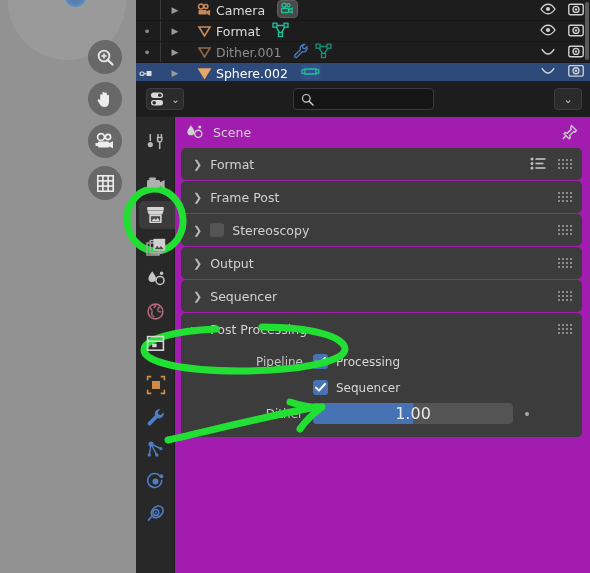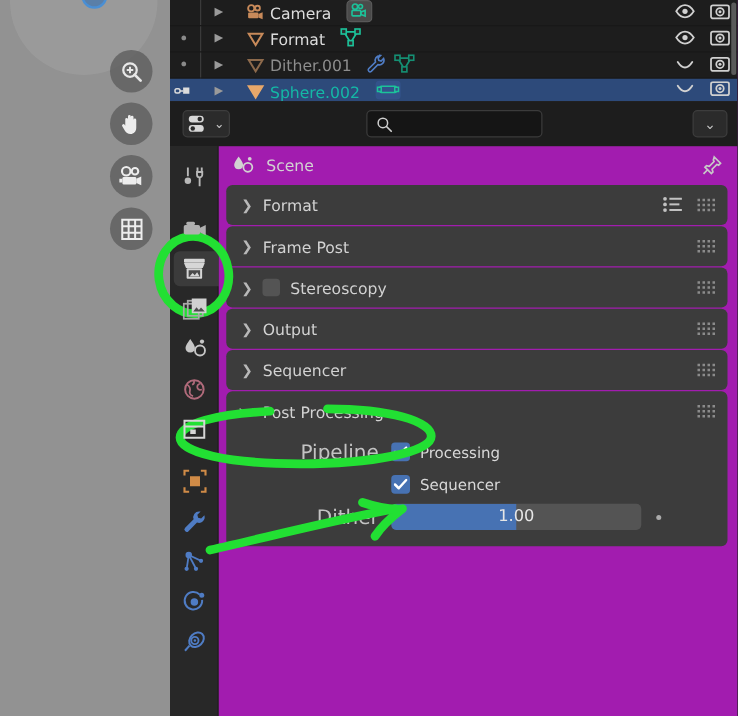--- a/index.html
+++ b/index.html
@@ -159,39 +159,39 @@
     grid-template-rows: repeat(3,2px); gap: 2px;
   }
   .grip i { display: block; width: 2px; height: 2px; background: #8b8b8b; }
 
   .panel-body { padding: 2px 12px 12px 12px; }
   .prop-row {
     display: flex; align-items: center; height: 23px; margin-top: 3px;
   }
   .prop-label {
     width: 120px; text-align: right; padding-right: 10px;
-    color: #c3c3c3; font-size: 16px;
+    color: #c3c3c3; font-size: 12px;
   }
   .chk {
     width: 15px; height: 15px; border-radius: 3px; background: #4772b3;
     display: flex; align-items: center; justify-content: center;
     flex: 0 0 15px;
   }
   .chk-label { margin-left: 8px; color: #d8d8d8; font-size: 12px; }
   .slider {
     position: relative; width: 200px; height: 21px; border-radius: 4px;
     background: #545454; overflow: hidden;
   }
   .slider-fill {
     position: absolute; left: 0; top: 0; bottom: 0; background: #4772b3;
   }
   .slider-val {
     position: absolute; inset: 0; display: flex;
     align-items: center; justify-content: center;
-    color: #e6e6e6; font-size: 13px;
+    color: #e6e6e6; font-size: 16px;
   }
   .anim-dot {
     width: 4px; height: 4px; border-radius: 50%;
     background: #aaa; margin-left: 12px;
   }
 
   
   #annotations {
     position: absolute; left: 0; top: 0; width: 590px; height: 573px;
     pointer-events: none;
@@ -372,21 +372,21 @@
           <line x1="5" y1="4.7" x2="7.5" y2="4.7" stroke="#dcdcdc" stroke-width="1.2"></line>
           <rect x="7.5" y="2" width="5" height="5" fill="#dcdcdc"></rect>
         </svg>
       </div>
       <div class="ol-disc">▶</div>
       <div class="ol-type">
         <svg width="15" height="14" viewBox="0 0 15 14">
           <path d="M2 3h11L7.5 12z" fill="#e8a86a" stroke="#e8a86a" stroke-width="1.6"></path>
         </svg>
       </div>
-      <div class="ol-name" style="color:#14b8a6">Sphere.002</div>
+      <div class="ol-name" style="color:#ffffff">Sphere.002</div>
       <div class="ol-data">
         <span>
           <svg width="21" height="16" viewBox="0 0 21 16">
             <rect x="0.5" y="0.5" width="20" height="15" rx="3" fill="#33528a"></rect>
             <rect x="4" y="5" width="13" height="5" rx="1" fill="none" stroke="#1cc29a" stroke-width="1.3"></rect>
             <rect x="2" y="5.8" width="3" height="3.4" fill="#33528a" stroke="#1cc29a" stroke-width="1.2"></rect>
             <rect x="15.8" y="5.8" width="3" height="3.4" fill="#33528a" stroke="#1cc29a" stroke-width="1.2"></rect>
           </svg>
         </span>
       </div>

